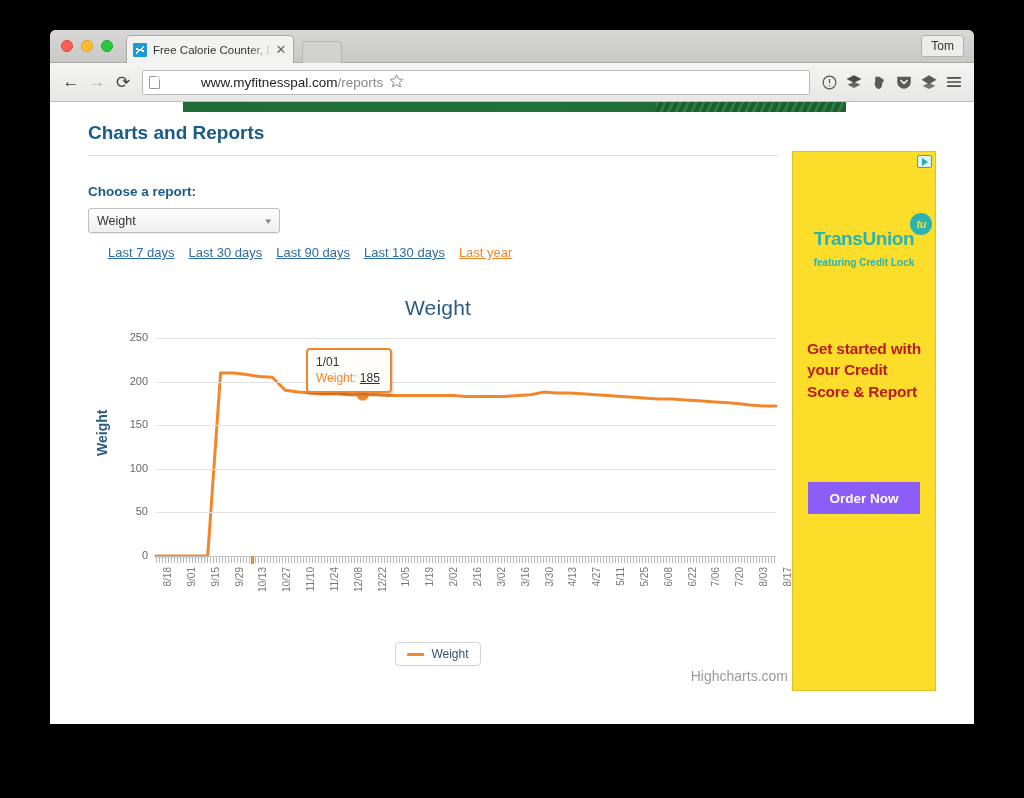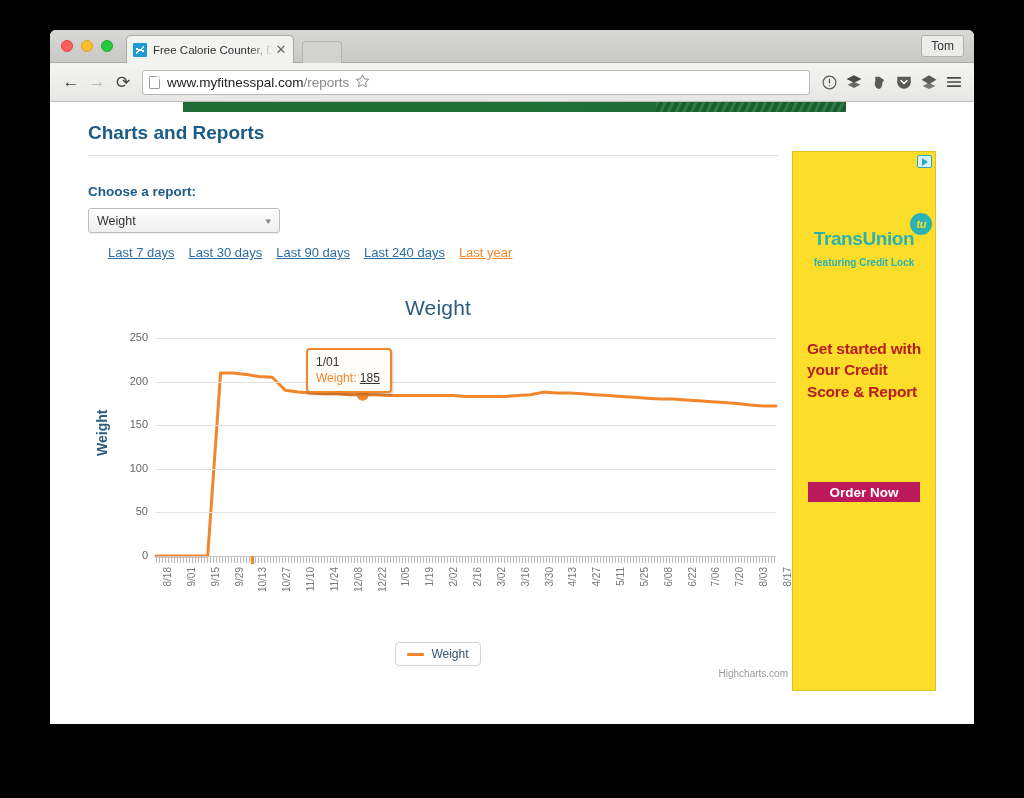--- a/index.html
+++ b/index.html
@@ -128,21 +128,21 @@
     margin-right: 7px;
   }
   #page-icon::before {
     content:"";
     position:absolute; right:-1px; top:-1px;
     border-width: 0 4px 4px 0;
     border-style: solid;
     border-color: transparent #e4e4e2 transparent transparent;
   }
   #url-text {
-    font-size: 13.5px; color: #222; white-space: nowrap;
+    font-size: 13.5px; color: #222; white-space: nowrap; margin-left: 34px;
   }
   #url-text .path { color: #888; }
   #bookmark-star {
     flex: 0 0 auto; font-size: 14px; color: #888; margin-left: 6px;
   }
   .tool-icon {
     width: 24px; height: 24px; flex: 0 0 24px;
     display: flex; align-items: center; justify-content: center;
     color: #5a5a58;
     margin-left: 1px;
@@ -291,21 +291,21 @@
     border: 1px solid #d3d3d3;
     border-radius: 4px;
     padding: 4px 11px;
     background: #ffffff;
   }
   #legend-swatch { width: 17px; height: 3px; background: #f2862b; border-radius: 1px; }
   #legend-label { font-size: 12px; color: #33536e; }
 
   #chart-credit {
     position: absolute; right: 0; top: 378px;
-    font-size: 10px; color: #9a9a9a;
+    font-size: 14px; color: #9a9a9a;
   }
 
   
   #ad-panel {
     position: absolute;
     left: 742px; top: 49px;
     width: 144px; height: 540px;
     background: #fbdd2a;
     border: 1px solid #dcc226;
   }
@@ -346,22 +346,22 @@
     font-size: 10px; font-weight: bold; color: #2bb3b3;
   }
   #ad-headline {
     position: absolute; left: 14px; right: 10px; top: 186px;
     font-size: 15.5px; font-weight: bold; color: #b91c1c;
     line-height: 1.38;
     letter-spacing: -.2px;
   }
   #ad-cta {
     position: absolute; left: 15px; top: 330px;
-    width: 112px; height: 20px;
-    background: #be185d;
+    width: 112px; height: 32px;
+    background: #8b5cf6;
     color: #ffffff;
     font-size: 13.5px; font-weight: bold;
     display: flex; align-items: center; justify-content: center;
   }
 </style>
 </head>
 <body>
 
 <div id="browser-window">
 
@@ -450,21 +450,21 @@
       <div id="report-select">
         <span id="report-select-value">Weight</span>
         <span id="report-select-caret">▾</span>
       </div>
 
 
       <div id="period-links">
         <a class="period-link" href="#">Last 7 days</a>
         <a class="period-link" href="#">Last 30 days</a>
         <a class="period-link" href="#">Last 90 days</a>
-        <a class="period-link" href="#">Last 240 days</a>
+        <a class="period-link" href="#">Last 130 days</a>
         <a class="period-link active" href="#">Last year</a>
       </div>
     </div>
 
     <div id="chart-area">
       <div id="chart-title">Weight</div>
 
       <div id="plot-wrapper">
         <div id="y-axis-title">Weight</div>
         <div id="y-labels">

